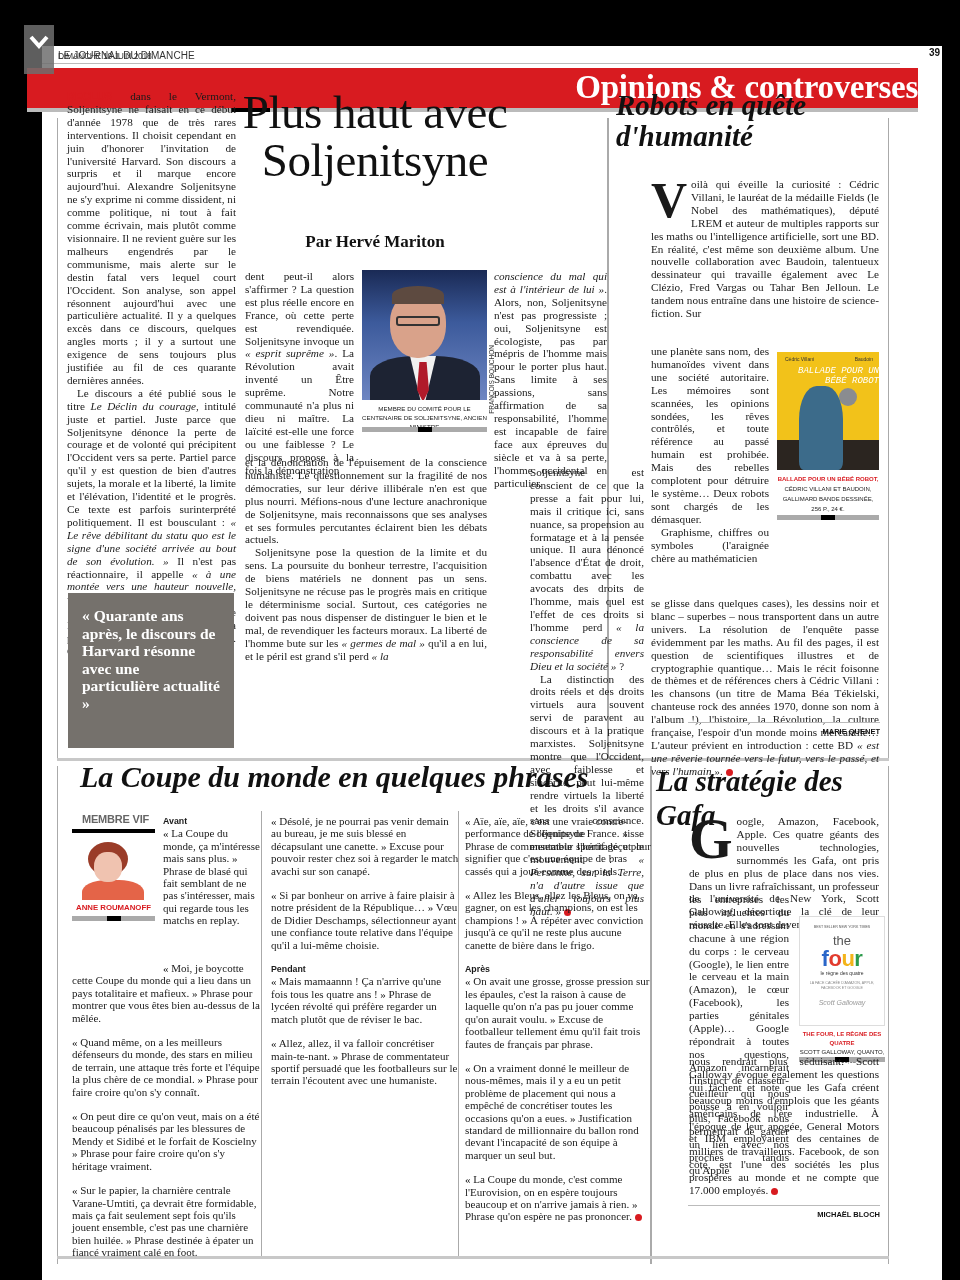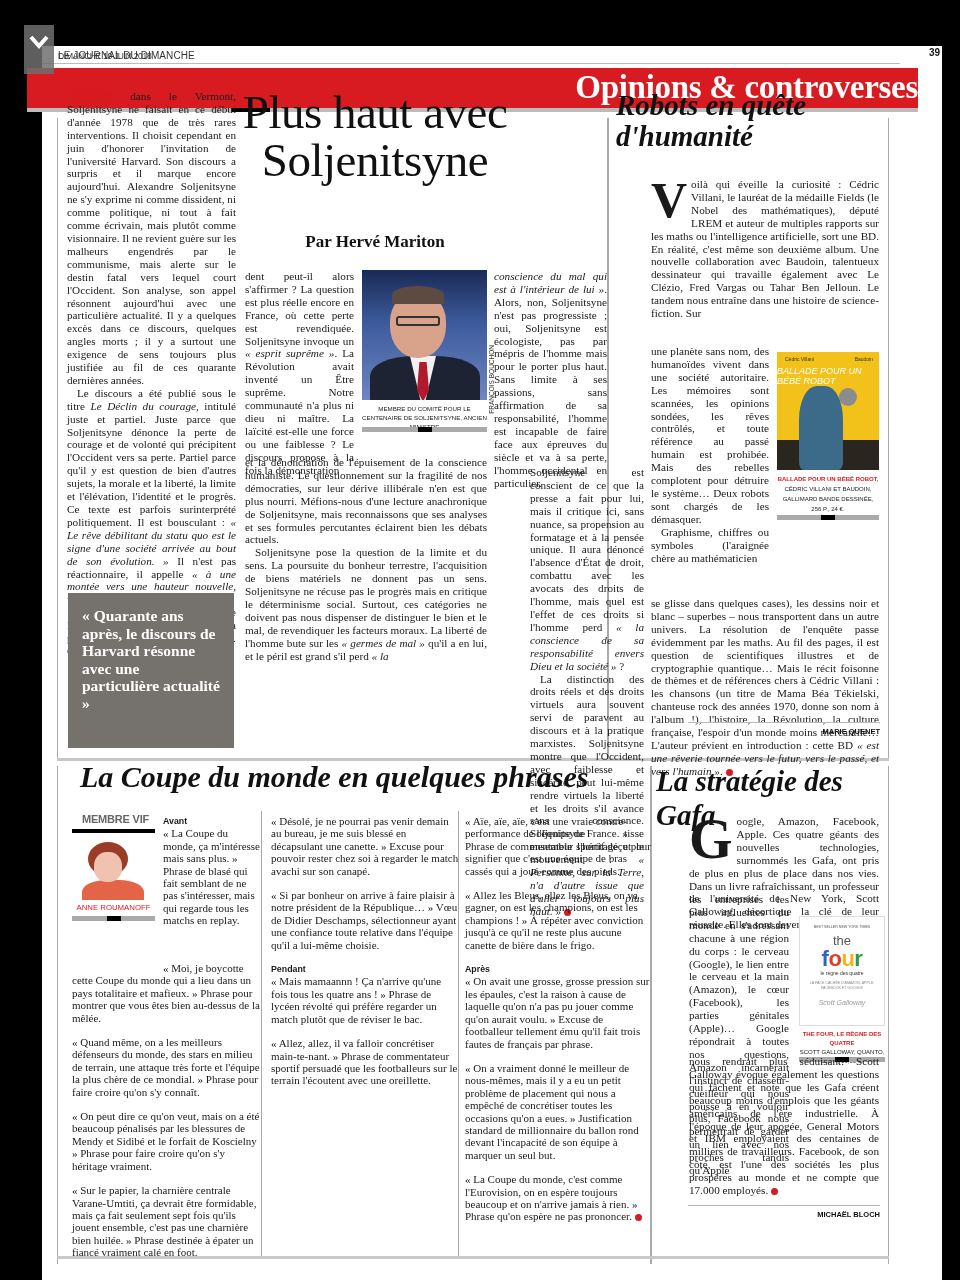--- a/index.html
+++ b/index.html
@@ -45,38 +45,38 @@
 .quote-box p{font-family:"Liberation Serif",serif;font-weight:bold;color:#fff;font-size:15.5px;line-height:17.5px}
 .red-dot{display:inline-block;width:7px;height:7px;border-radius:50%;background:#d81b20;vertical-align:middle;margin-left:3px}
 
 .r-title{position:absolute;left:616px;top:90px;width:250px;font-style:italic;font-size:29px;line-height:31px;color:#111}
 .r-body{position:absolute;left:651px;top:178px;width:228px}
 .dropcap{float:left;font-weight:bold;font-size:50px;line-height:40px;margin:2px 4px 0 0}
 .r-body-b{position:absolute;left:651px;top:345px;width:118px}
 .r-book{position:absolute;left:777px;top:352px;width:102px;height:118px;background:#f2c21a;overflow:hidden}
 .r-book .t1{position:absolute;left:8px;top:4px;font-family:"Liberation Sans",sans-serif;font-size:5px;color:#333}
 .r-book .t1b{position:absolute;right:6px;top:4px;font-family:"Liberation Sans",sans-serif;font-size:5px;color:#333}
-.r-book .t2{position:absolute;left:0;right:0;top:14px;text-align:left;font-family:Liberation Sans, sans-serif;font-size:9px;color:#fff;font-style:italic;line-height:10px}
+.r-book .t2{position:absolute;left:0;right:0;top:14px;text-align:right;font-family:Liberation Mono, monospace;font-size:9px;color:#fff;font-style:italic;line-height:10px}
 .r-book .moon{position:absolute;left:62px;top:36px;width:18px;height:18px;border-radius:50%;background:#8a8c90}
 .r-book .robot{position:absolute;left:22px;top:34px;width:44px;height:84px;background:#3c6b8a;border-radius:40% 40% 10% 10%}
 .r-book .ground{position:absolute;left:0;bottom:0;width:102px;height:30px;background:#2b2520}
 .r-caption{position:absolute;left:777px;top:474px;width:102px;text-align:center;font-family:"Liberation Sans",sans-serif;font-size:6px;line-height:10px;color:#222;text-transform:uppercase}
 .r-caption .red{color:#d81b20;font-weight:bold}
 .r-body-c{position:absolute;left:651px;top:559px;width:228px}
 .sig{position:absolute;font-family:"Liberation Sans",sans-serif;font-weight:bold;font-size:7.5px;text-align:right;color:#111}
 .sig-rule{position:absolute;height:1px;background:#bbb}
 
 .c-title{position:absolute;left:80px;top:760px;width:560px;font-style:italic;font-size:30px;line-height:34px}
 .c-rv{position:absolute;left:72px;top:813px;width:83px;font-family:"Liberation Sans",sans-serif;font-size:11px;color:#666;font-weight:bold;letter-spacing:-.2px;padding-left:10px}
 .c-rv-rule{position:absolute;left:72px;top:829px;width:83px;height:4px;background:#000}
 .c-photo{position:absolute;left:72px;top:838px;width:83px;height:62px;background:#fff;overflow:hidden}
 .c-photo .hair{position:absolute;left:16px;top:4px;width:40px;height:34px;border-radius:50%;background:#9a3c28}
 .c-photo .face{position:absolute;left:22px;top:14px;width:28px;height:30px;border-radius:45%;background:#f0c3b0}
 .c-photo .body{position:absolute;left:10px;top:42px;width:62px;height:30px;border-radius:40% 40% 0 0;background:#e46448}
-.c-name{position:absolute;left:72px;top:903px;width:83px;text-align:center;font-family:"Liberation Sans",sans-serif;font-weight:normal;font-size:7.8px;color:#d81b20}
+.c-name{position:absolute;left:72px;top:903px;width:83px;text-align:center;font-family:"Liberation Sans",sans-serif;font-weight:bold;font-size:7.8px;color:#d81b20}
 .c-text{font-family:"Liberation Serif",serif;font-size:11px;line-height:12.4px;color:#1a1a1a}
 .c-text p{margin-bottom:12px;text-indent:0}
 .c-text .sub{font-family:"Liberation Sans",sans-serif;font-weight:bold;font-size:8.8px;display:block;margin-bottom:0}
 .c-col1a{position:absolute;left:163px;top:815px;width:98px}
 .c-col1b{position:absolute;left:72px;top:962px;width:190px}
 .c-col2{position:absolute;left:271px;top:815px;width:188px}
 .c-col3{position:absolute;left:465px;top:815px;width:188px}
 
 .g-title{position:absolute;left:656px;top:764px;width:240px;font-style:italic;font-size:29px;line-height:34px}
 .g-body{position:absolute;left:689px;top:815px;width:190px}
@@ -225,21 +225,21 @@
   <p style="text-indent:91px">« Moi, je boycotte cette Coupe du monde qui a lieu dans un pays totalitaire et mafieux. » Phrase pour montrer que vous êtes bien au-dessus de la mêlée.</p>
   <p>« Quand même, on a les meilleurs défenseurs du monde, des stars en milieu de terrain, une attaque très forte et l'équipe la plus chère de ce mondial. » Phrase pour faire croire qu'on s'y connaît.</p>
   <p>« On peut dire ce qu'on veut, mais on a été beaucoup pénalisés par les blessures de Mendy et Sidibé et le forfait de Koscielny » Phrase pour faire croire qu'on s'y héritage vraiment.</p>
   <p>« Sur le papier, la charnière centrale Varane-Umtiti, ça devrait être formidable, mais ça fait seulement sept fois qu'ils jouent ensemble, c'est pas une charnière bien huilée. » Phrase destinée à épater un fiancé vraiment calé en foot.</p>
 </div>
 <div class="c-text c-col2">
   <p>« Désolé, je ne pourrai pas venir demain au bureau, je me suis blessé en décapsulant une canette. » Excuse pour pouvoir rester chez soi à regarder le match avachi sur son canapé.</p>
   <p>« Si par bonheur on arrive à faire plaisir à notre président de la République… » Vœu de Didier Deschamps, sélectionneur ayant une confiance toute relative dans l'équipe qu'il a lui-même choisie.</p>
   <span class="sub">Pendant</span>
   <p>« Mais mamaannn ! Ça n'arrive qu'une fois tous les quatre ans ! » Phrase de lycéen révolté qui préfère regarder un match plutôt que de réviser le bac.</p>
-  <p>« Allez, allez, il va falloir concrétiser main-te-nant. » Phrase de commentateur sportif persuadé que les footballeurs sur le terrain l'écoutent avec une oreillette.</p>
+  <p>« Allez, allez, il va falloir concrétiser main-te-nant. » Phrase de commentateur sportif persuadé que les footballeurs sur le terrain l'écoutent avec une humaniste.</p>
 </div>
 <div class="c-text c-col3">
   <p>« Aïe, aïe, aïe, c'est une vraie contre-performance de l'équipe de France. » Phrase de commentateur sportif déçu pour signifier que c'est une équipe de bras cassés qui a joué comme des pieds.</p>
   <p>« Allez les Bleus, allez les Bleus, on va gagner, on est les champions, on est les champions ! » À répéter avec conviction jusqu'à ce qu'il ne reste plus aucune canette de bière dans le frigo.</p>
   <span class="sub">Après</span>
   <p>« On avait une grosse, grosse pression sur les épaules, c'est la raison à cause de laquelle qu'on n'a pas pu jouer comme qu'on aurait voulu. » Excuse de footballeur tellement ému qu'il fait trois fautes de français par phrase.</p>
   <p>« On a vraiment donné le meilleur de nous-mêmes, mais il y a eu un petit problème de placement qui nous a empêché de concrétiser toutes les occasions qu'on a eues. » Justification standard de millionnaire du ballon rond devant l'incapacité de son équipe à marquer un seul but.</p>
   <p><span>« La Coupe du monde, c'est comme l'Eurovision, on en espère toujours beaucoup et on n'arrive jamais à rien. » Phrase qu'on espère ne pas prononcer.</span><span class="red-dot"></span></p>
 </div>
 

